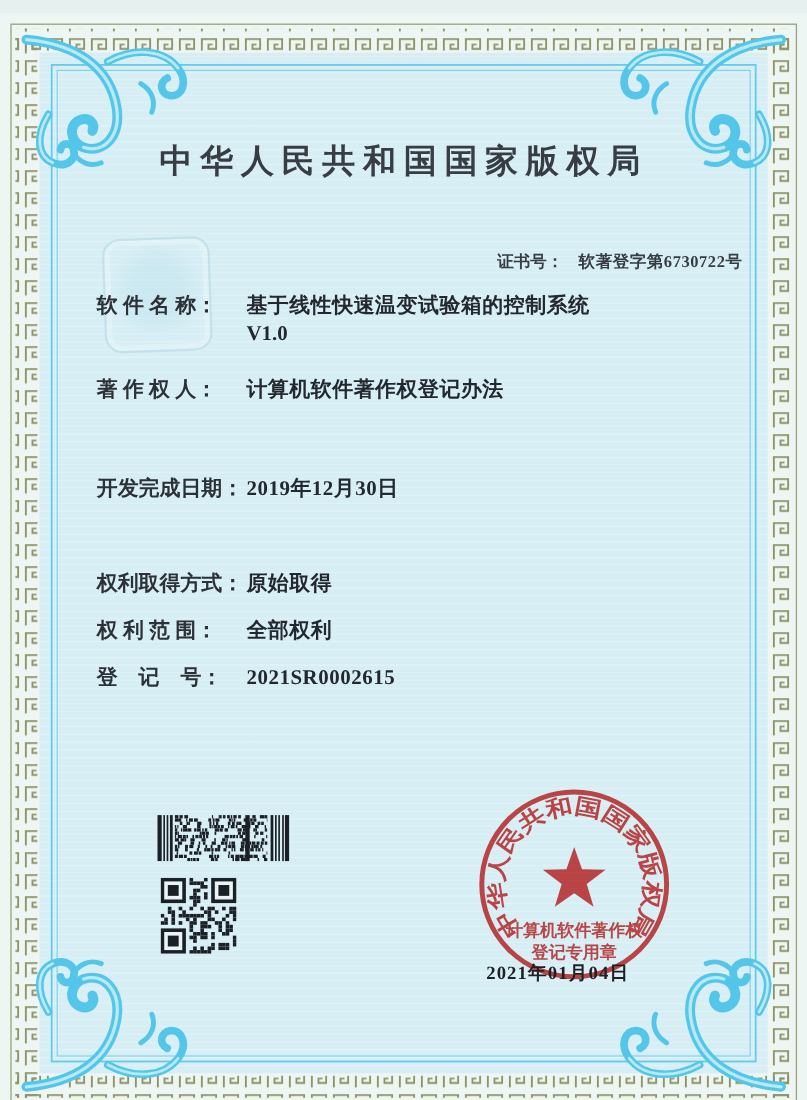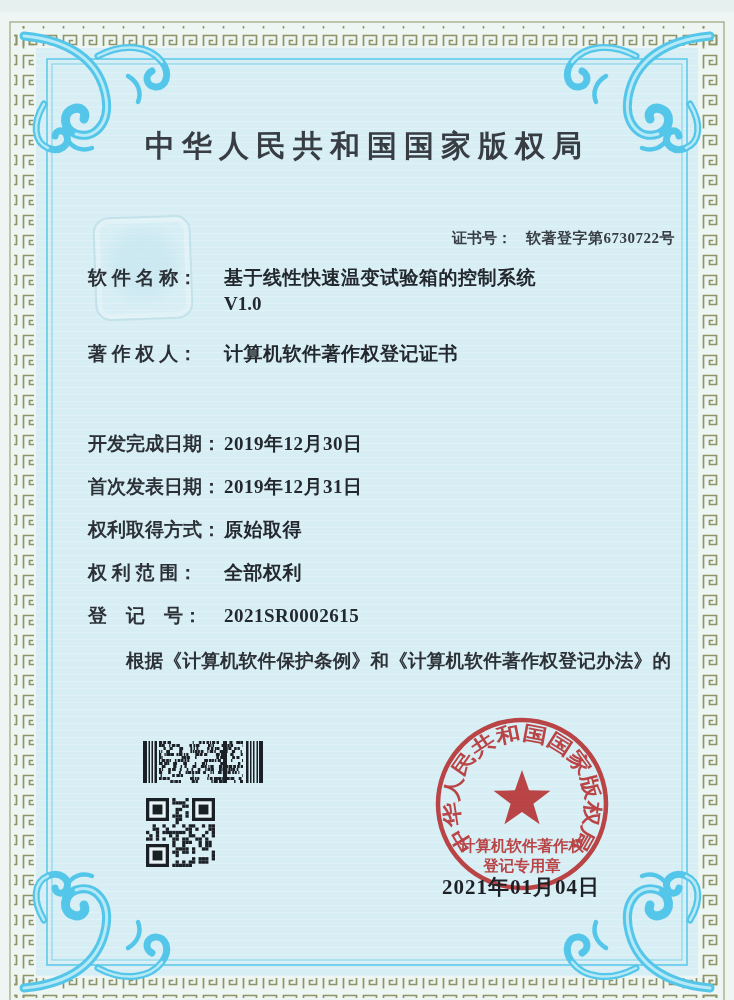--- a/index.html
+++ b/index.html
@@ -29,21 +29,21 @@
   .statement{position:absolute;font-size:18.5px;font-weight:600;letter-spacing:.3px;white-space:nowrap;color:#2c3137;}
   .emboss{position:absolute;left:94px;top:204px;width:94px;height:100px;border-radius:16px;
     border:2px solid rgba(168,208,219,.55);
     background:radial-gradient(circle at 50% 46%, rgba(188,224,234,.55) 0 32%, rgba(188,224,234,0) 62%);
     box-shadow:inset 0 0 0 5px rgba(255,255,255,.35);
     transform:rotate(-2deg);opacity:.75;}
   .serial{position:absolute;left:120px;top:860px;white-space:nowrap;}
   .serial .no{font-size:20px;font-weight:600;color:#3c4248;}
   .serial .num{font-family:"DejaVu Sans Mono",monospace;font-size:19px;letter-spacing:2px;
     margin-left:10px;color:var(--serial-red,#dd6155);}
-  .issue-date{position:absolute;left:442px;top:861px;font-size:21px;font-weight:700;
+  .issue-date{position:absolute;left:442px;top:861px;font-size:17px;font-weight:700;
     letter-spacing:1px;color:#1d2126;}
   svg.seal{position:absolute;left:430px;top:700px;opacity:.93;mix-blend-mode:multiply;}
   svg.bars{position:absolute;left:143px;top:729px;}
   svg.qrc{position:absolute;left:146px;top:786px;}
 </style>
 </head>
 <body>
 
 <div class="page">
 
@@ -91,39 +91,35 @@
     <div class="certno">
       <span>证书号：</span><span class="cv">软著登字第6730722号</span>
     </div>
 
     <div class="row" style="top:253px">
       <span class="lbl">软 件 名 称：</span><span class="val">基于线性快速温变试验箱的控制系统</span>
     </div>
     <div class="val2">V1.0</div>
 
     <div class="row" style="top:329px">
-      <span class="lbl">著 作 权 人：</span><span class="val">计算机软件著作权登记证书</span>
+      <span class="lbl">著 作 权 人：</span><span class="val">计算机软件著作权登记办法</span>
     </div>
     <div class="row" style="top:419px">
       <span class="lbl">开发完成日期：</span><span class="val">2019年12月30日</span>
     </div>
-    <div class="row" style="top:462px">
-      <span class="lbl">首次发表日期：</span><span class="val">2019年12月31日</span>
-    </div>
     <div class="row" style="top:505px">
       <span class="lbl">权利取得方式：</span><span class="val">原始取得</span>
     </div>
     <div class="row" style="top:548px">
       <span class="lbl">权 利 范 围：</span><span class="val">全部权利</span>
     </div>
     <div class="row" style="top:591px">
       <span class="lbl">登　记　号：</span><span class="val">2021SR0002615</span>
     </div>
 
-    <div class="statement" style="left:126px;top:636px">根据《计算机软件保护条例》和《计算机软件著作权登记办法》的</div>
 
     <svg class="bars" id="barcode" width="120" height="42" viewBox="0 0 120 42">
         <rect x="0" y="0" width="4" height="42" fill="#1b2026"></rect>
         <rect x="5.5" y="0" width="1.5" height="42" fill="#1b2026"></rect>
         <rect x="8.5" y="0" width="1.5" height="42" fill="#1b2026"></rect>
         <rect x="11.5" y="0" width="2.5" height="42" fill="#1b2026"></rect>
         <rect x="80" y="0" width="4" height="42" fill="#1b2026"></rect>
         <rect x="103" y="0" width="2.5" height="42" fill="#1b2026"></rect>
         <rect x="107" y="0" width="1.5" height="42" fill="#1b2026"></rect>
         <rect x="110" y="0" width="1.5" height="42" fill="#1b2026"></rect>

